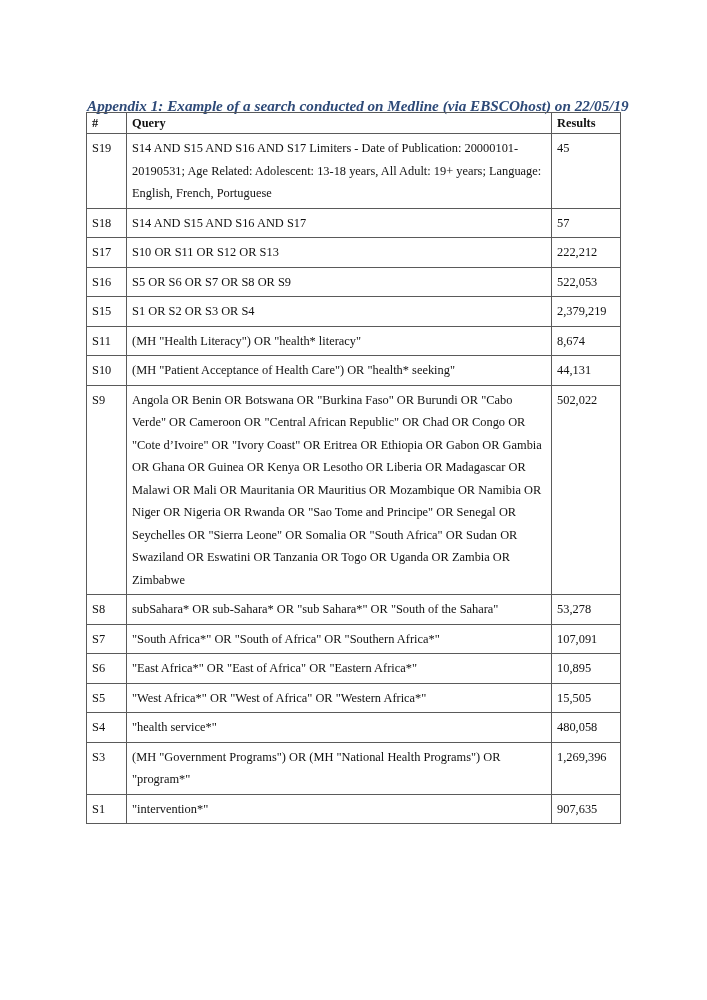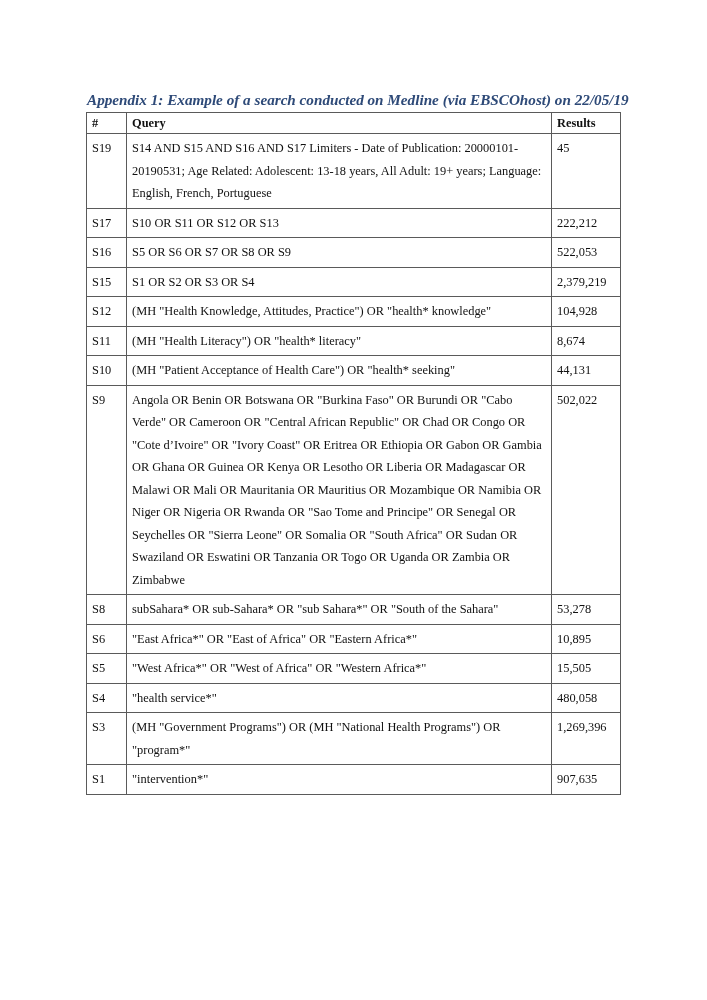--- a/index.html
+++ b/index.html
@@ -1,18 +1,18 @@
 <!DOCTYPE html>
 <html><head>
 <meta charset="utf-8">
 <style>
   html, body { margin: 0; padding: 0; background: #ffffff; }
   body { width: 707px; height: 1000px; position: relative; overflow: hidden;
          font-family: "Liberation Serif", "DejaVu Serif", serif; color: #111; }
-  .title { position: absolute; left: 87px; top: 91px; margin: 0;
+  .title { position: absolute; left: 87px; top: 97px; margin: 0;
            font-size: 15.2px; font-weight: bold; font-style: italic; color: #2e4a78;
            white-space: nowrap; }
   table.query-table { position: absolute; left: 86px; top: 112px; width: 535px;
            border-collapse: collapse; font-size: 12.4px; }
   table.query-table td, table.query-table th {
            border: 1px solid #5a5a5a; vertical-align: top; text-align: left;
            padding: 3px 5px 3px 5px; line-height: 22.5px; }
   table.query-table th { font-weight: bold; padding-top: 1px; padding-bottom: 1px; line-height: 18px; }
   .c-id { width: 29px; }
   .c-res { width: 58px; }
@@ -31,58 +31,63 @@
       <th class="c-res">Results</th>
     </tr>
   </thead>
   <tbody id="rows">
       <tr>
         <td class="c-id">S19</td>
         <td class="c-query qtext">S14 AND S15 AND S16 AND S17 Limiters - Date of Publication: 20000101-20190531; Age Related: Adolescent: 13-18 years, All Adult: 19+ years; Language: English, French, Portuguese</td>
         <td class="c-res">45</td>
       </tr>
       <tr>
+        <td class="c-id">S18</td>
+        <td class="c-query qtext">S14 AND S15 AND S16 AND S17</td>
+        <td class="c-res">57</td>
+      </tr>
+      <tr>
         <td class="c-id">S17</td>
         <td class="c-query qtext">S10 OR S11 OR S12 OR S13</td>
         <td class="c-res">222,212</td>
       </tr>
       <tr>
         <td class="c-id">S16</td>
         <td class="c-query qtext">S5 OR S6 OR S7 OR S8 OR S9</td>
         <td class="c-res">522,053</td>
       </tr>
       <tr>
         <td class="c-id">S15</td>
         <td class="c-query qtext">S1 OR S2 OR S3 OR S4</td>
         <td class="c-res">2,379,219</td>
-      </tr>
-      <tr>
-        <td class="c-id">S12</td>
-        <td class="c-query qtext">(MH "Health Knowledge, Attitudes, Practice") OR "health* knowledge"</td>
-        <td class="c-res">104,928</td>
       </tr>
       <tr>
         <td class="c-id">S11</td>
         <td class="c-query qtext">(MH "Health Literacy") OR "health* literacy"</td>
         <td class="c-res">8,674</td>
       </tr>
       <tr>
         <td class="c-id">S10</td>
         <td class="c-query qtext">(MH "Patient Acceptance of Health Care") OR "health* seeking"</td>
         <td class="c-res">44,131</td>
       </tr>
       <tr>
         <td class="c-id">S9</td>
         <td class="c-query qtext">Angola OR Benin OR Botswana OR "Burkina Faso" OR Burundi OR "Cabo Verde" OR Cameroon OR "Central African Republic" OR Chad OR Congo OR "Cote d’Ivoire" OR "Ivory Coast" OR Eritrea OR Ethiopia OR Gabon OR Gambia OR Ghana OR Guinea OR Kenya OR Lesotho OR Liberia OR Madagascar OR Malawi OR Mali OR Mauritania OR Mauritius OR Mozambique OR Namibia OR Niger OR Nigeria OR Rwanda OR "Sao Tome and Principe" OR Senegal OR Seychelles OR "Sierra Leone" OR Somalia OR "South Africa" OR Sudan OR Swaziland OR Eswatini OR Tanzania OR Togo OR Uganda OR Zambia OR Zimbabwe</td>
         <td class="c-res">502,022</td>
       </tr>
       <tr>
         <td class="c-id">S8</td>
         <td class="c-query qtext">subSahara* OR sub-Sahara* OR "sub Sahara*" OR "South of the Sahara"</td>
         <td class="c-res">53,278</td>
+      </tr>
+      <tr>
+        <td class="c-id">S7</td>
+        <td class="c-query qtext">"South Africa*" OR "South of Africa" OR "Southern Africa*"</td>
+        <td class="c-res">107,091</td>
       </tr>
       <tr>
         <td class="c-id">S6</td>
         <td class="c-query qtext">"East Africa*" OR "East of Africa" OR "Eastern Africa*"</td>
         <td class="c-res">10,895</td>
       </tr>
       <tr>
         <td class="c-id">S5</td>
         <td class="c-query qtext">"West Africa*" OR "West of Africa" OR "Western Africa*"</td>
         <td class="c-res">15,505</td>

